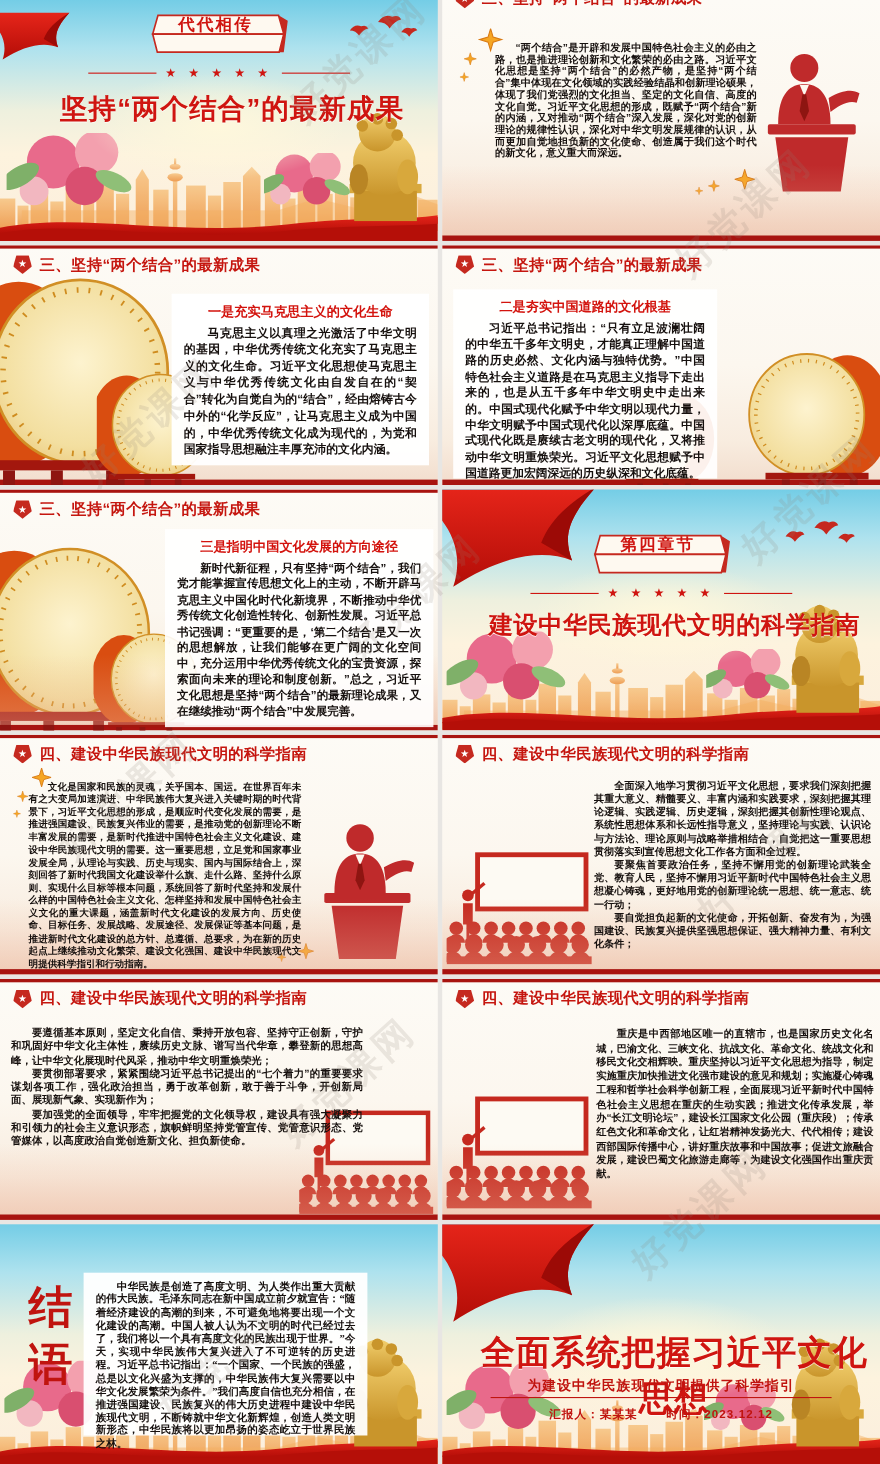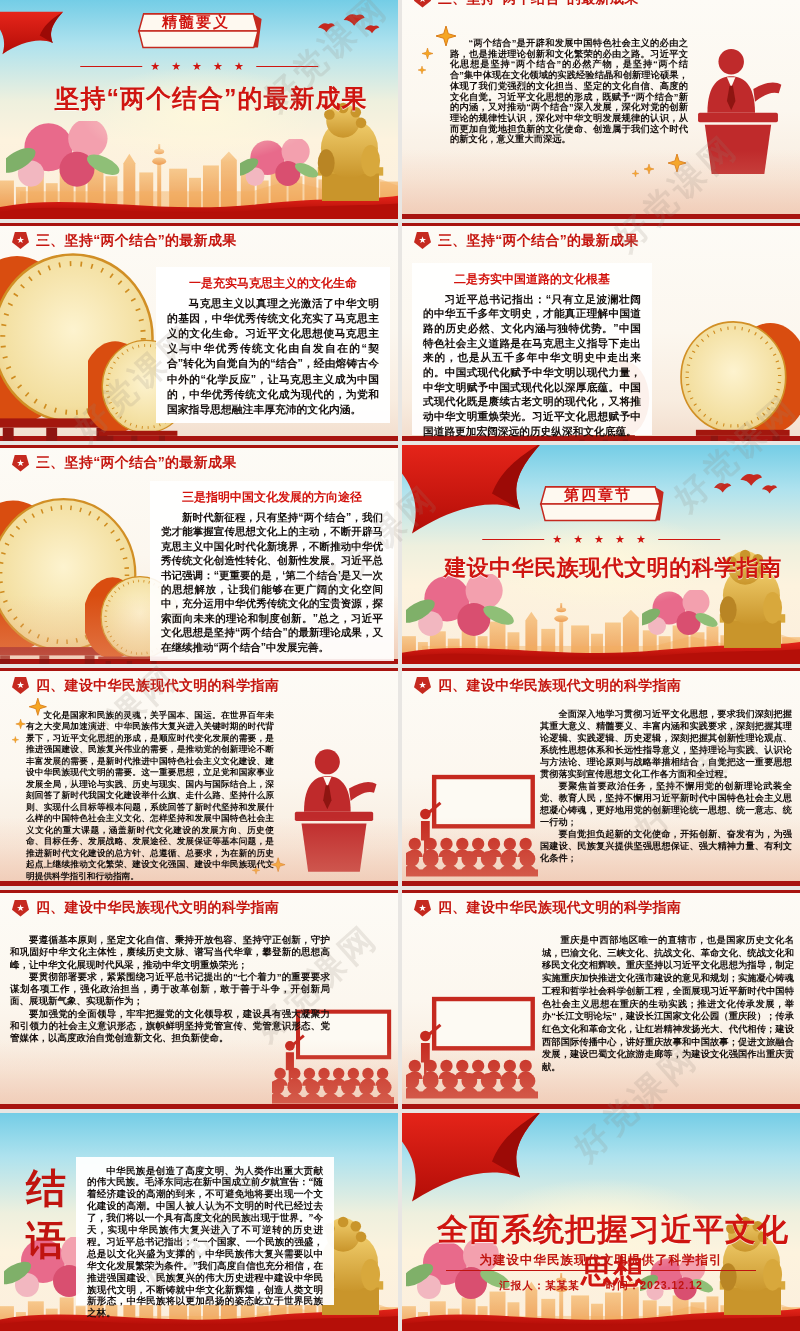--- a/index.html
+++ b/index.html
@@ -244,21 +244,21 @@
         </svg>
     <svg class="art" style="right:10px;top:10px;width:70px;height:34px" viewBox="0 0 60 26">
       <use href="#dove" transform="translate(0,8) scale(.8)"></use>
           <use href="#dove" transform="translate(22,0) scale(1)"></use>
           <use href="#dove" transform="translate(40,10) scale(.7)"></use>
     </svg>
     <div class="banner-wrap" style="top:12px">
       <svg viewBox="0 0 216 60" preserveAspectRatio="none">
             <use href="#banner3d"></use>
           </svg>
-      <div class="banner-text">精髓要义</div>
+      <div class="banner-text">代代相传</div>
     </div>
     <div class="stars-row" style="top:60px">★ ★ ★ ★ ★</div>
     <div class="big-title" style="top:82px;font-size:25px;letter-spacing:1px">坚持“两个结合”的最新成果</div>
   </div>
 
   <div class="slide content-slide">
     <div class="botbar"></div>
     <div class="c-header" style="top:-10px">
       <div class="badge">
             <span>★</span>

